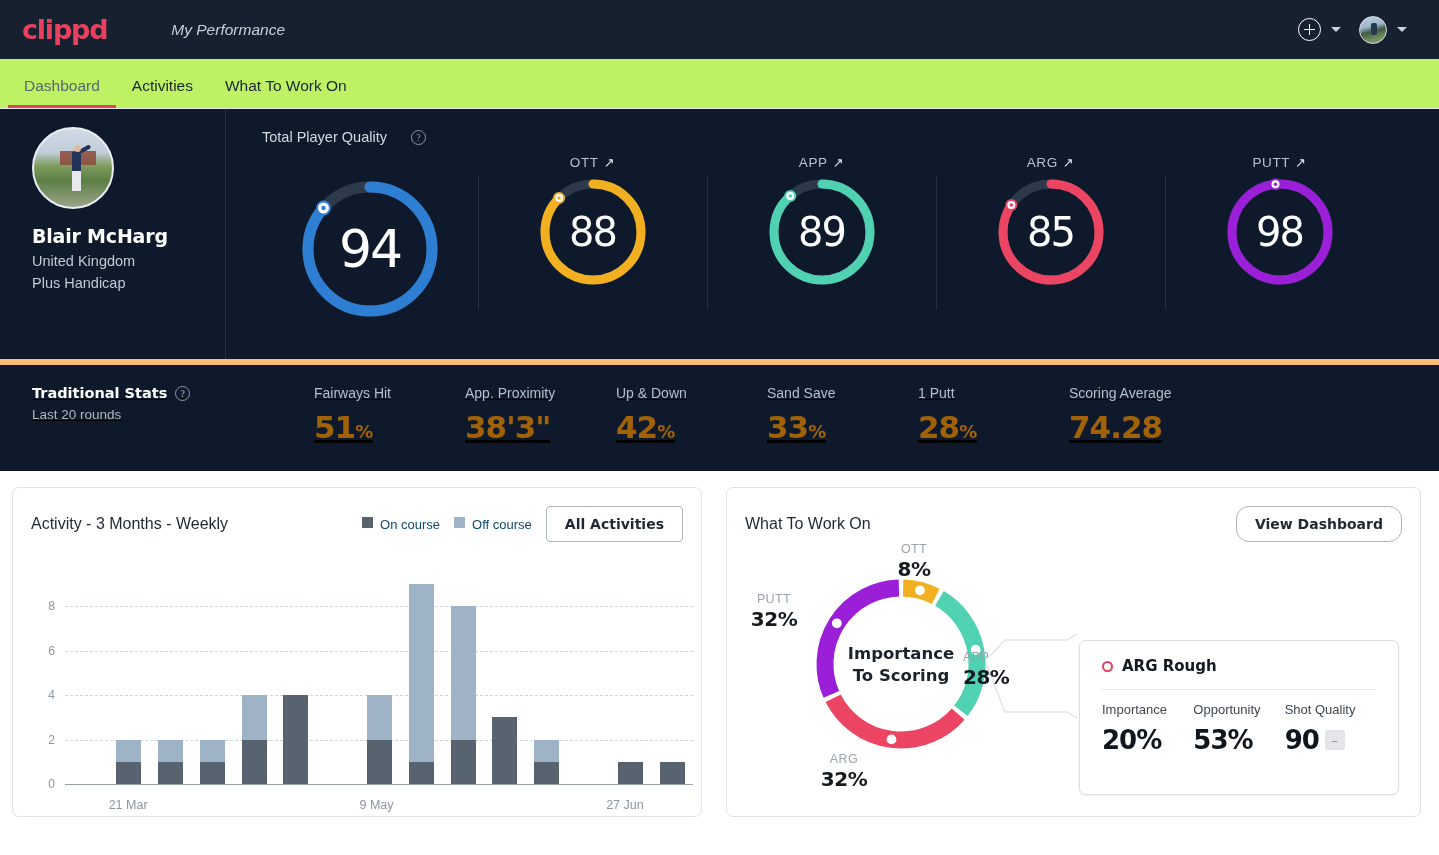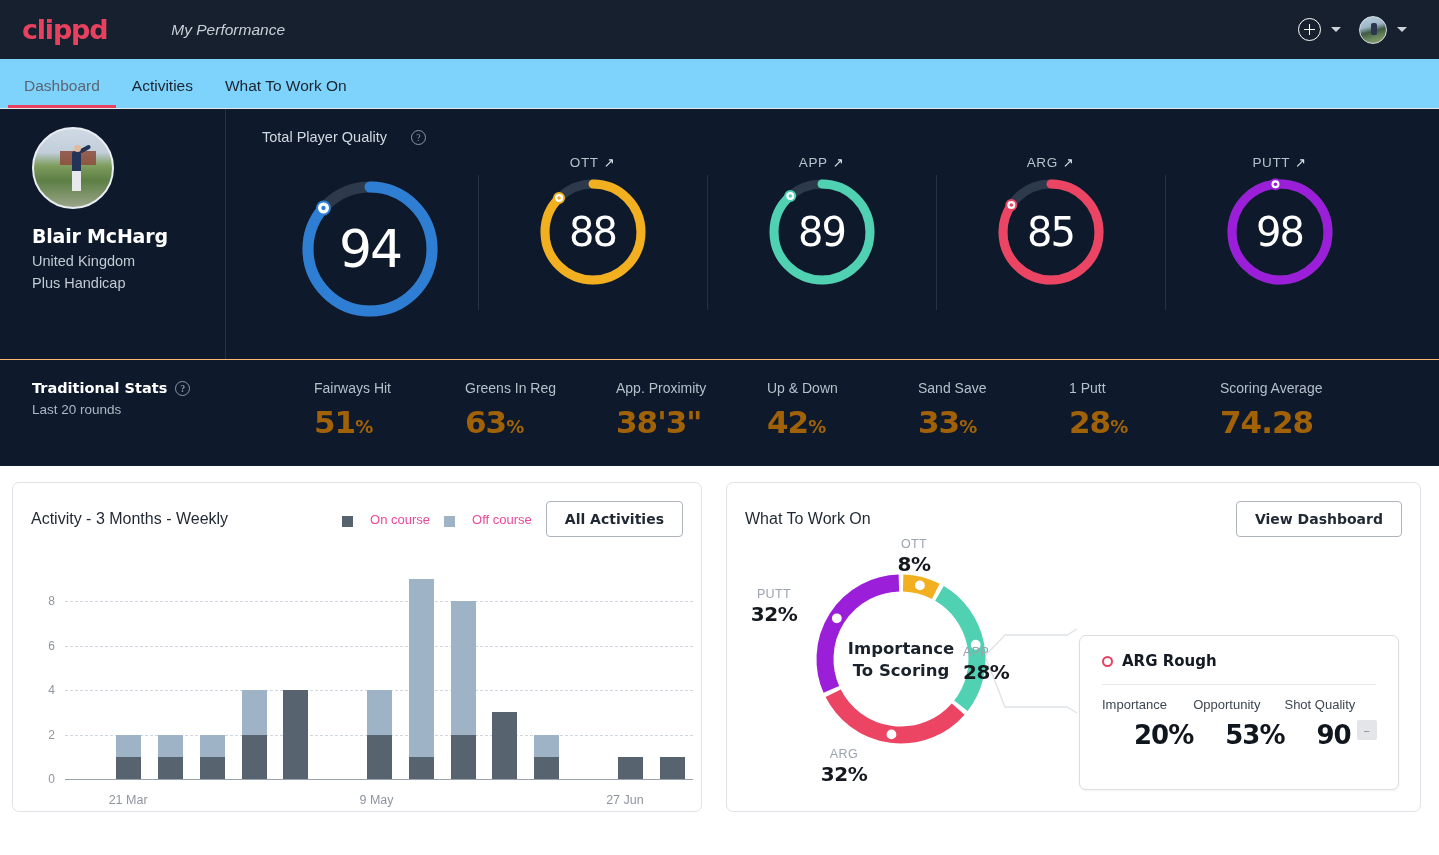--- a/index.html
+++ b/index.html
@@ -46,21 +46,21 @@
     background: linear-gradient(165deg,#b9cfe2 0%,#9fb6c8 36%,#3e5a44 54%,#6c8a5c 76%,#8fa07a 100%);
     border: 1.5px solid #d6dbe2; overflow: hidden; position: relative;
   }
   .avatar-sm::after {
     content:""; position:absolute; left:11px; top:6px; width:6px; height:12px;
     background:#2a3550; border-radius: 2px;
   }
 
   
   .tabs {
-    height: 50px; background: #7dd3fc; display: flex; align-items: flex-end;
+    height: 50px; background: #bef264; display: flex; align-items: flex-end;
     padding-left: 8px; border-bottom: 1px solid #e6e8ec;
   }
   .tab {
     padding: 0 16px 13px; font-size: 15.5px; color: #1b2430;
     cursor: pointer; position: relative;
   }
   .tab.active { color: #5c6572; }
   .tab.active::after {
     content: ""; position: absolute; left: 0; right: 0; bottom: 0;
     height: 3px; background: #e8415f;
@@ -134,22 +134,22 @@
   .ring-val {
     position: absolute; inset: 0; display: flex; align-items: center;
     justify-content: center; color: #fff; font-weight: 400;
     font-family: "DejaVu Sans", sans-serif; letter-spacing: -2px;
   }
   .big .ring-val { font-size: 52px; }
   .sm .ring-val  { font-size: 40px; }
 
   
   .tstats {
-    border-top: 1px solid #fdba74; padding: 20px 0 26px 32px;
-    display: flex; align-items: flex-start;
+    border-top: 6px solid #fdba74; padding: 20px 0 26px 32px;
+    display: flex; align-items: flex-start; text-decoration: underline;
   }
   .ts-head { width: 282px; }
   .ts-title {
     font-size: 14.5px; font-weight: 700; color: #ffffff;
     display: flex; align-items: center; gap: 8px;
     font-family:"DejaVu Sans", sans-serif;
   }
   .ts-sub { font-size: 13.5px; color: #aeb7c3; margin-top: 6px; }
   .ts-item { width: 151px; }
   .ts-item.wide { width: 156px; }
@@ -165,30 +165,30 @@
   .card {
     border: 1px solid #dfe2e7; border-radius: 7px; background: #fff;
   }
   .card-left { width: 690px; height: 330px; position: relative; }
   .card-right { width: 695px; height: 330px; position: relative; }
   .card-head {
     display: flex; align-items: center; padding: 18px 18px 0 18px; position: relative;
   }
   .card-title { font-size: 16px; color: #1f2833; }
   .legend { display: flex; align-items: center; gap: 14px; margin-left: auto; margin-right: 14px; }
-  .legend-item { display: flex; align-items: flex-end; gap: 17px; font-size: 13px; color: #ec4899; }
+  .legend-item { display: flex; align-items: flex-start; gap: 7px; font-size: 13px; color: #0c4a6e; }
   .sw { width: 11px; height: 11px; }
   .sw.on  { background: #57646f; }
   .sw.off { background: #9fb3c6; }
   .btn-outline {
     border: 1px solid #aeb4bd; border-radius: 4px; background: #fff;
     padding: 9px 18px; font-size: 14px; color: #1f2833; cursor: pointer;
     font-weight: 600; font-family:"DejaVu Sans",sans-serif;
   }
-  .btn-right { margin-left: auto; }
+  .btn-right { margin-left: auto; border-radius: 13px; }
 
   .chart-area { position: relative; margin: 22px 0 0 0; height: 240px; }
   .ylab {
     position: absolute; left: 30px; font-size: 12px; color: #8d95a0;
     transform: translateY(-50%); width: 12px; text-align: right;
   }
   .grid {
     position: absolute; left: 52px; right: 8px; border-top: 1px dashed #cfd6de;
   }
   .axis {
@@ -237,21 +237,21 @@
     font-size: 15px; font-weight: 700; color: #131a22;
     font-family: "DejaVu Sans", sans-serif;
   }
   .dc-sep { border-top: 1px solid #e7e9ed; margin: 14px 0 12px; }
   .dc-row { display: flex; }
   .dc-col { flex: 1; }
   .dc-k { font-size: 13px; color: #3d4752; }
   .dc-v {
     margin-top: 8px; font-size: 26px; font-weight: 700; color: #10161d;
     font-family: "DejaVu Sans", sans-serif; letter-spacing: -1px;
-    display: flex; align-items: flex-start; gap: 6px; margin-left: 32px;
+    display: flex; align-items: center; gap: 6px;
   }
   .dash-chip {
     width: 20px; height: 20px; background: #e3e5e8; border-radius: 2px;
     display: inline-flex; align-items: center; justify-content: center;
     font-size: 13px; color: #8a9099; font-weight: 400; letter-spacing: 0;
   }
 </style>
 </head>
 <body>
 
@@ -375,24 +375,20 @@
     <div class="ts-head">
       <div class="ts-title">
         <span>Traditional Stats</span>
         <span class="qmark">?</span>
       </div>
       <div class="ts-sub">Last 20 rounds</div>
     </div>
     <div class="ts-item">
       <div class="ts-label">Fairways Hit</div>
       <div class="ts-value"><span>51</span><small>%</small></div>
-    </div>
-    <div class="ts-item">
-      <div class="ts-label">Greens In Reg</div>
-      <div class="ts-value"><span>63</span><small>%</small></div>
     </div>
     <div class="ts-item">
       <div class="ts-label">App. Proximity</div>
       <div class="ts-value"><span>38'3"</span><small></small></div>
     </div>
     <div class="ts-item">
       <div class="ts-label">Up &amp; Down</div>
       <div class="ts-value"><span>42</span><small>%</small></div>
     </div>
     <div class="ts-item">

